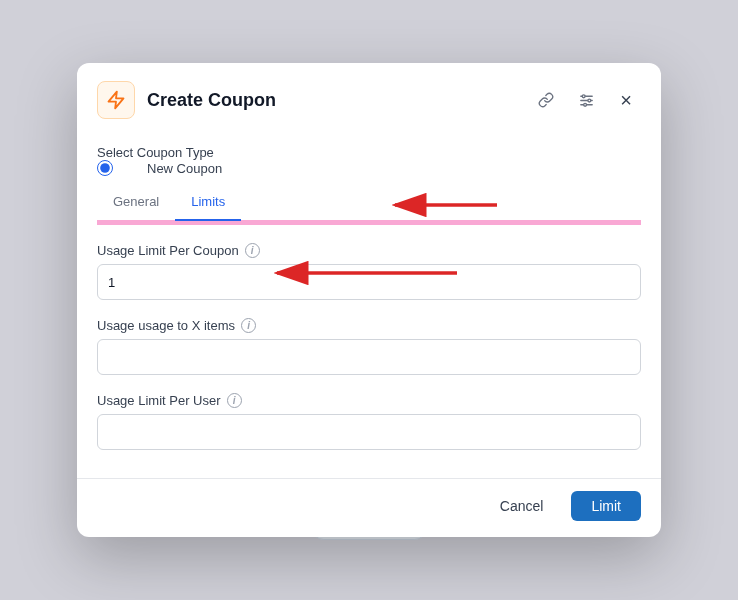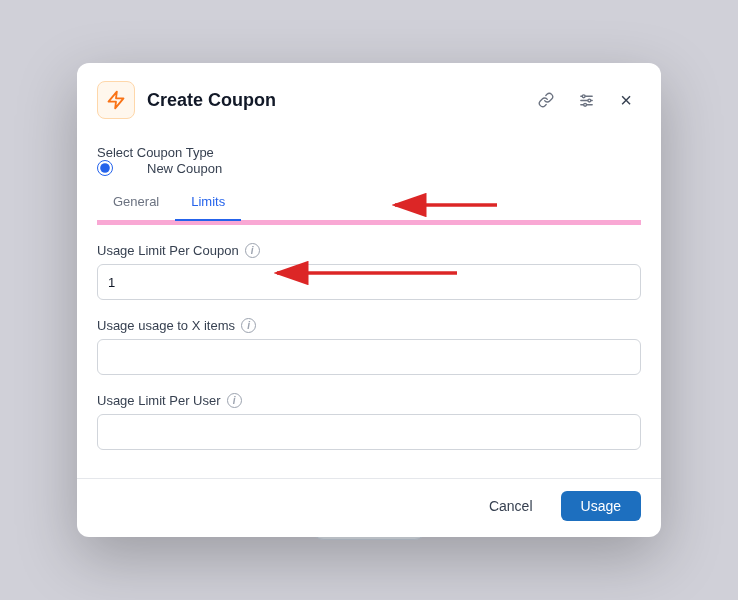--- a/index.html
+++ b/index.html
@@ -362,21 +362,21 @@
             <span class="info-icon">i</span>
           </div>
           <input class="field-input" type="text" value="" style="">
         </div>
 
       </div>
     </div>
 
     <div class="modal-footer">
       <button class="btn-cancel">Cancel</button>
-      <button class="btn-save">Usage</button>
+      <button class="btn-save">Limit</button>
     </div>
 
     <svg style="position:absolute;top:0;left:0;width:100%;height:100%;pointer-events:none;overflow:visible;z-index:30;">
 
       <defs>
         <marker id="arrowhead-red" markerWidth="10" markerHeight="7" refX="9" refY="3.5" orient="auto">
           <polygon points="0 0, 10 3.5, 0 7" fill="#dc2626"></polygon>
         </marker>
       </defs>
 

